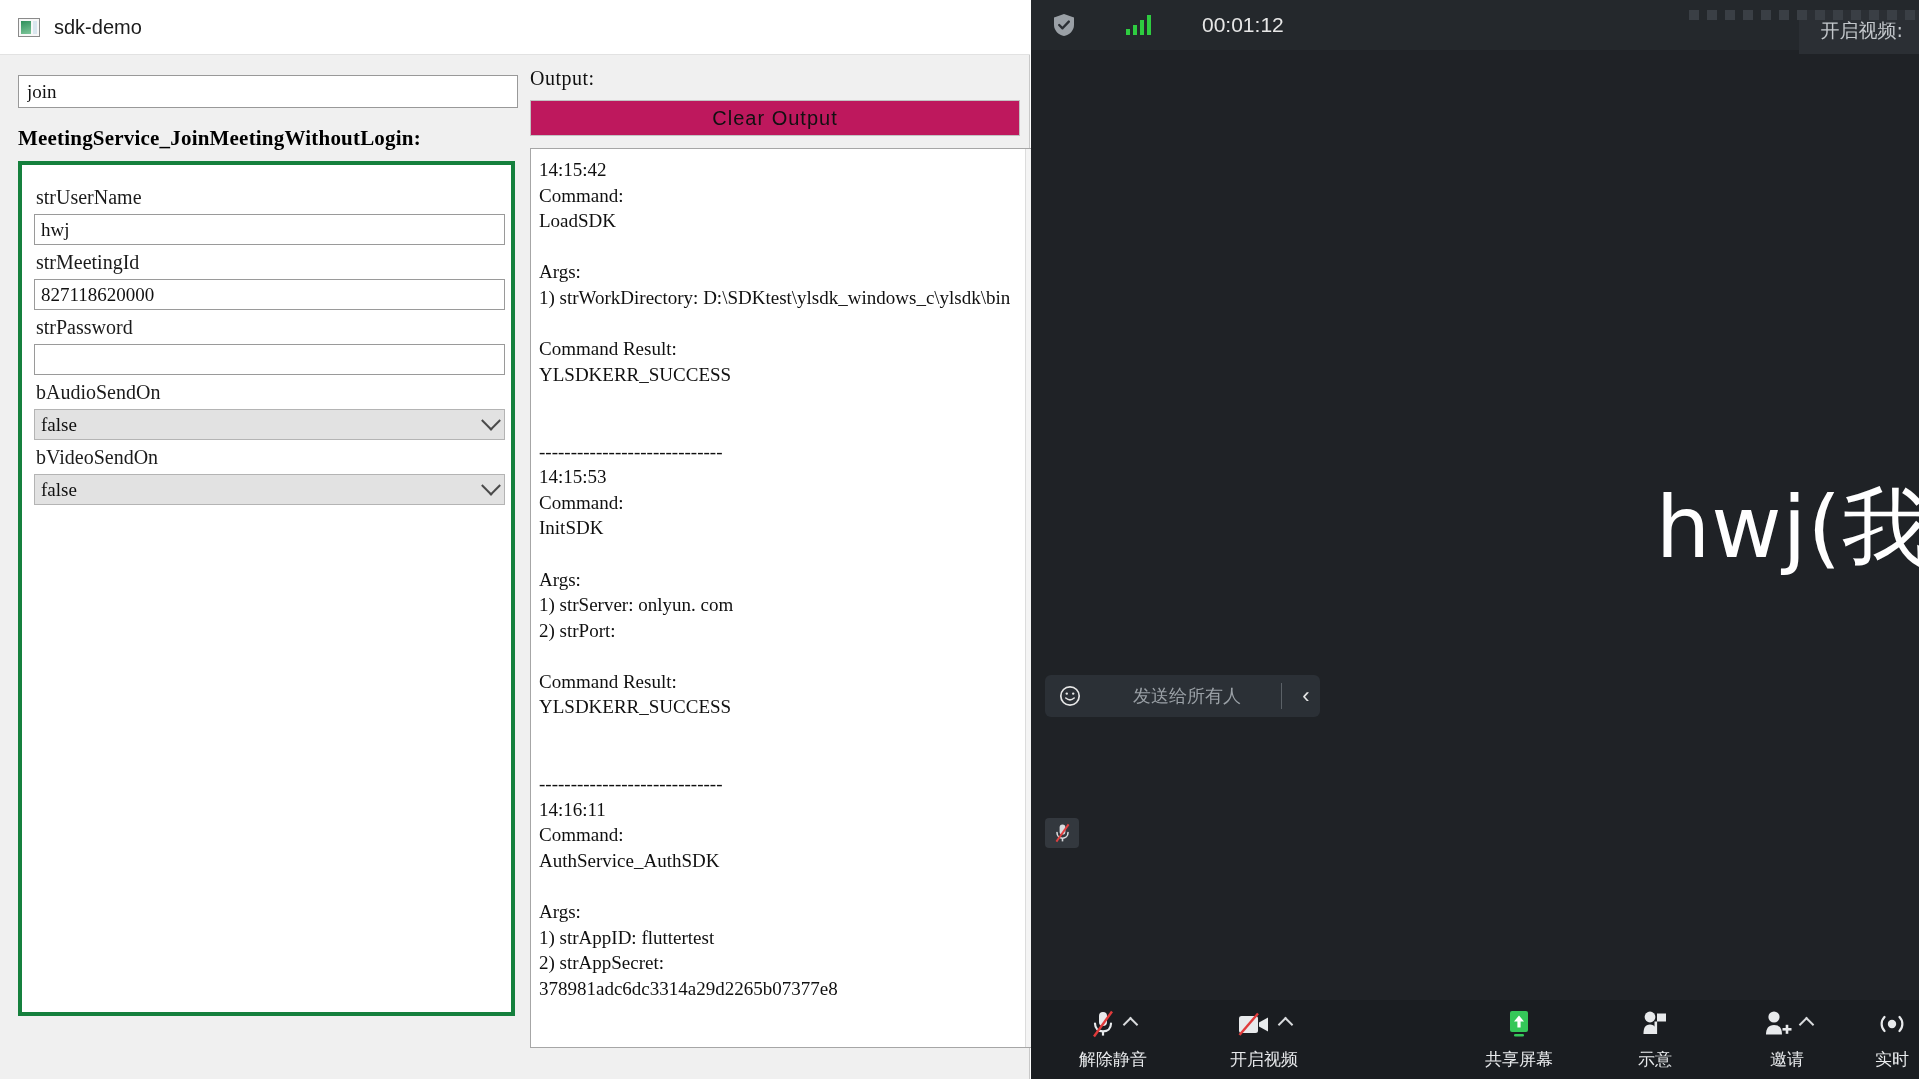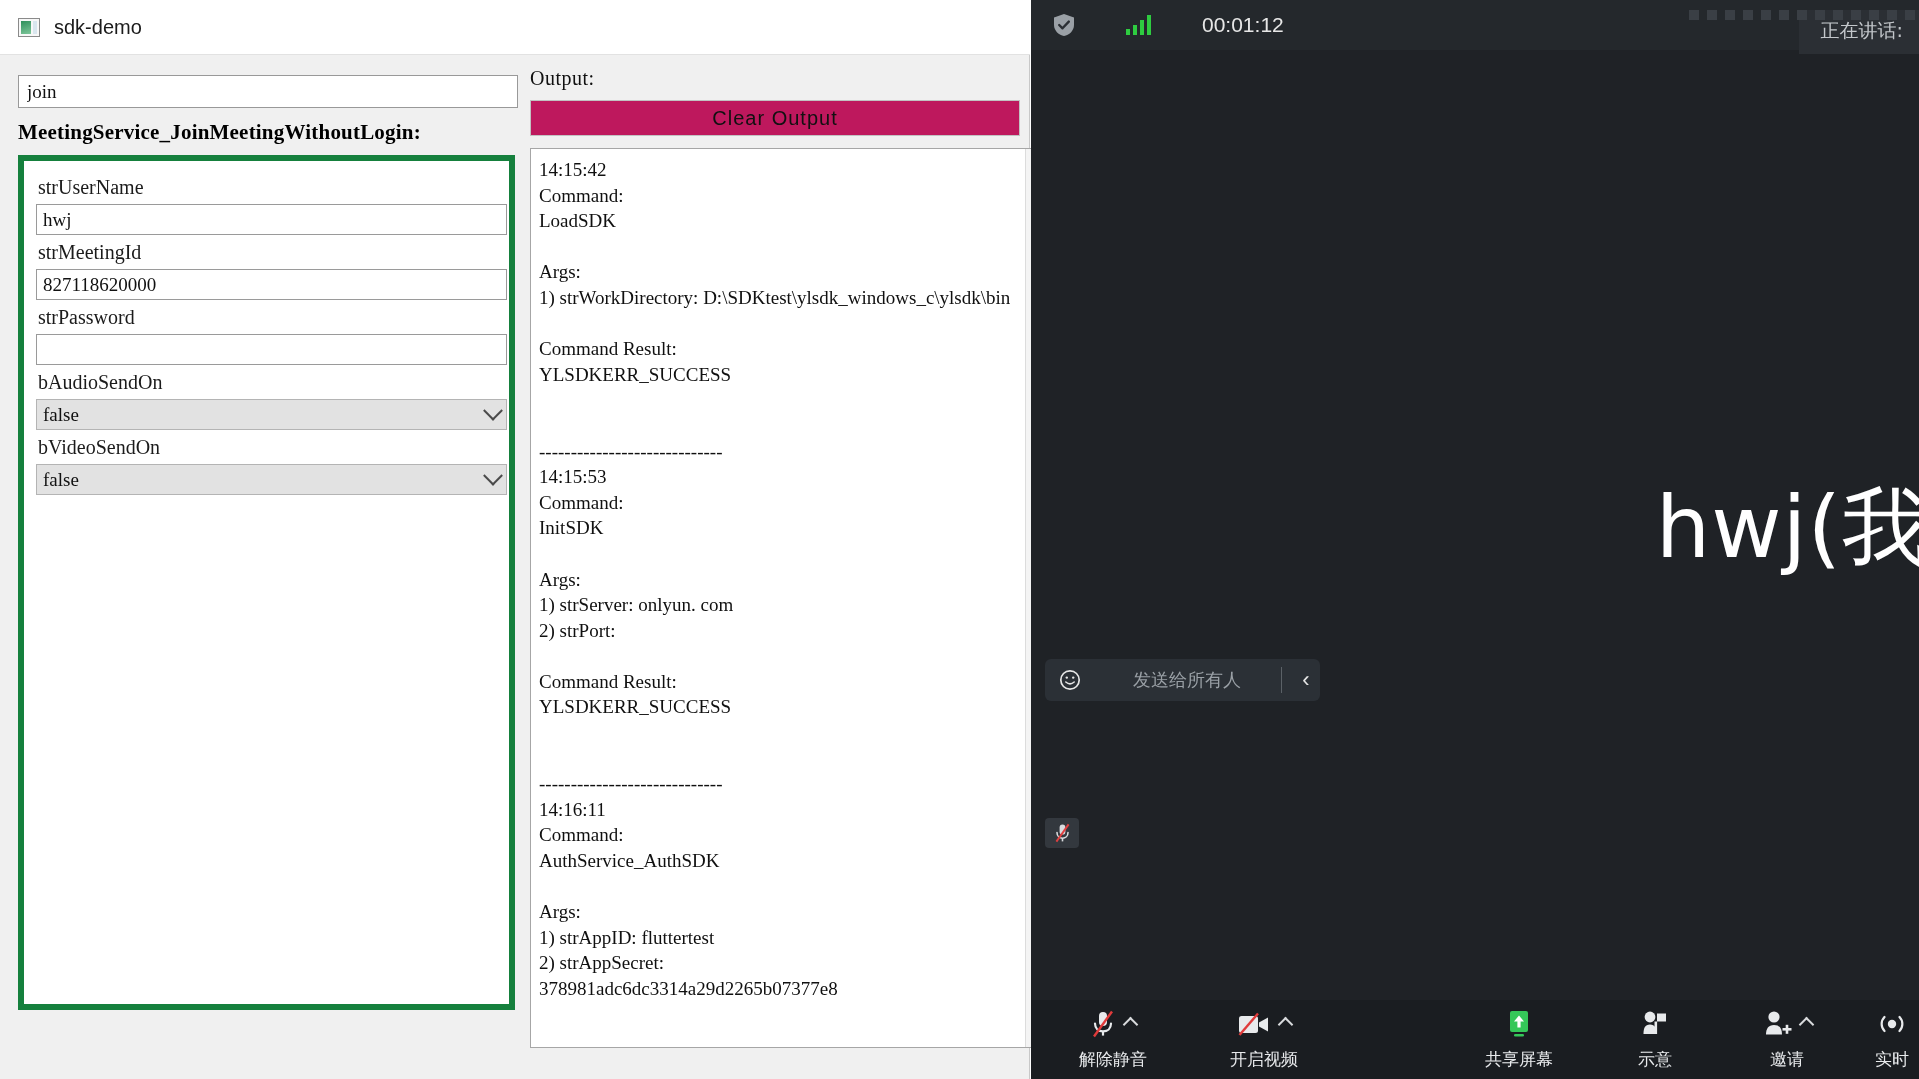--- a/index.html
+++ b/index.html
@@ -54,30 +54,30 @@
   .left-col { position: absolute; left: 18px; top: 20px; width: 500px; }
 
   .cmd-input {
     width: 500px; height: 33px;
     border: 1px solid #999; background: #fff;
     font-family: "Liberation Serif", serif;
     font-size: 19px; color: #111;
     padding: 6px 8px; display: block;
   }
   .section-title {
-    margin-top: 12px; margin-bottom: 10px;
+    margin-top: 18px; margin-bottom: 10px;
     font-family: "Liberation Serif", serif;
     font-weight: bold; font-size: 21px; color: #000;
     letter-spacing: .2px;
   }
   .params-box {
     width: 497px; height: 855px;
-    border: 6px solid #15803d;
+    border: 4px solid #15803d;
     background: #ffffff;
-    padding: 9px 12px 0 12px;
+    padding: 15px 12px 0 12px;
     position: relative;
   }
   .param-label {
     font-family: "Liberation Serif", serif;
     font-size: 20px; color: #1b1b1b;
     margin: 6px 0 5px 2px;
   }
   .param-input {
     width: 471px; height: 31px;
     border: 1px solid #9a9a9a;
@@ -209,21 +209,21 @@
 
   .z-stage { position: absolute; left: 0; top: 50px; width: 888px; height: 950px; text-align: center; }
   .big-name {
     position: absolute; right: -10px; top: 420px;
     font-size: 86px; color: #ffffff;
     font-family: "DejaVu Sans", sans-serif;
     white-space: nowrap; letter-spacing: 1px;
   }
 
   .chatbox {
-    position: absolute; left: 14px; top: 609px;
+    position: absolute; left: 14px; top: 625px;
     width: 275px; height: 42px;
     background: #2b3036; border-radius: 6px;
     display: flex; align-items: center; padding: 0 4px 0 14px;
   }
   .smiley { width: 22px; height: 22px; flex: none; margin-right: 12px; }
   .chat-ph {
     flex: 1; font-size: 18px; color: #9aa0a6;
     font-family: "DejaVu Sans", sans-serif;
   }
   .chat-div { width: 1px; height: 26px; background: #5b6167; margin-right: 14px; flex: none; }
@@ -373,21 +373,21 @@
       <div class="signal">
         <span class="bar b1"></span>
           <span class="bar b2"></span>
           <span class="bar b3"></span>
           <span class="bar b4"></span>
       </div>
       <div class="z-timer">00:01:12</div>
 
       <div class="speaking-chip">
         <div class="speaking-dash"></div>
-        <span>正在讲话:</span>
+        <span>开启视频:</span>
       </div>
     </div>
 
     <div class="z-stage">
       <div class="big-name">hwj(我</div>
 
       <div class="chatbox">
         <span class="smiley">
           <svg width="22" height="22" viewBox="0 0 22 22">
             <circle cx="11" cy="11" r="9.2" stroke="#e6e6e6" stroke-width="1.7" fill="none"></circle>

